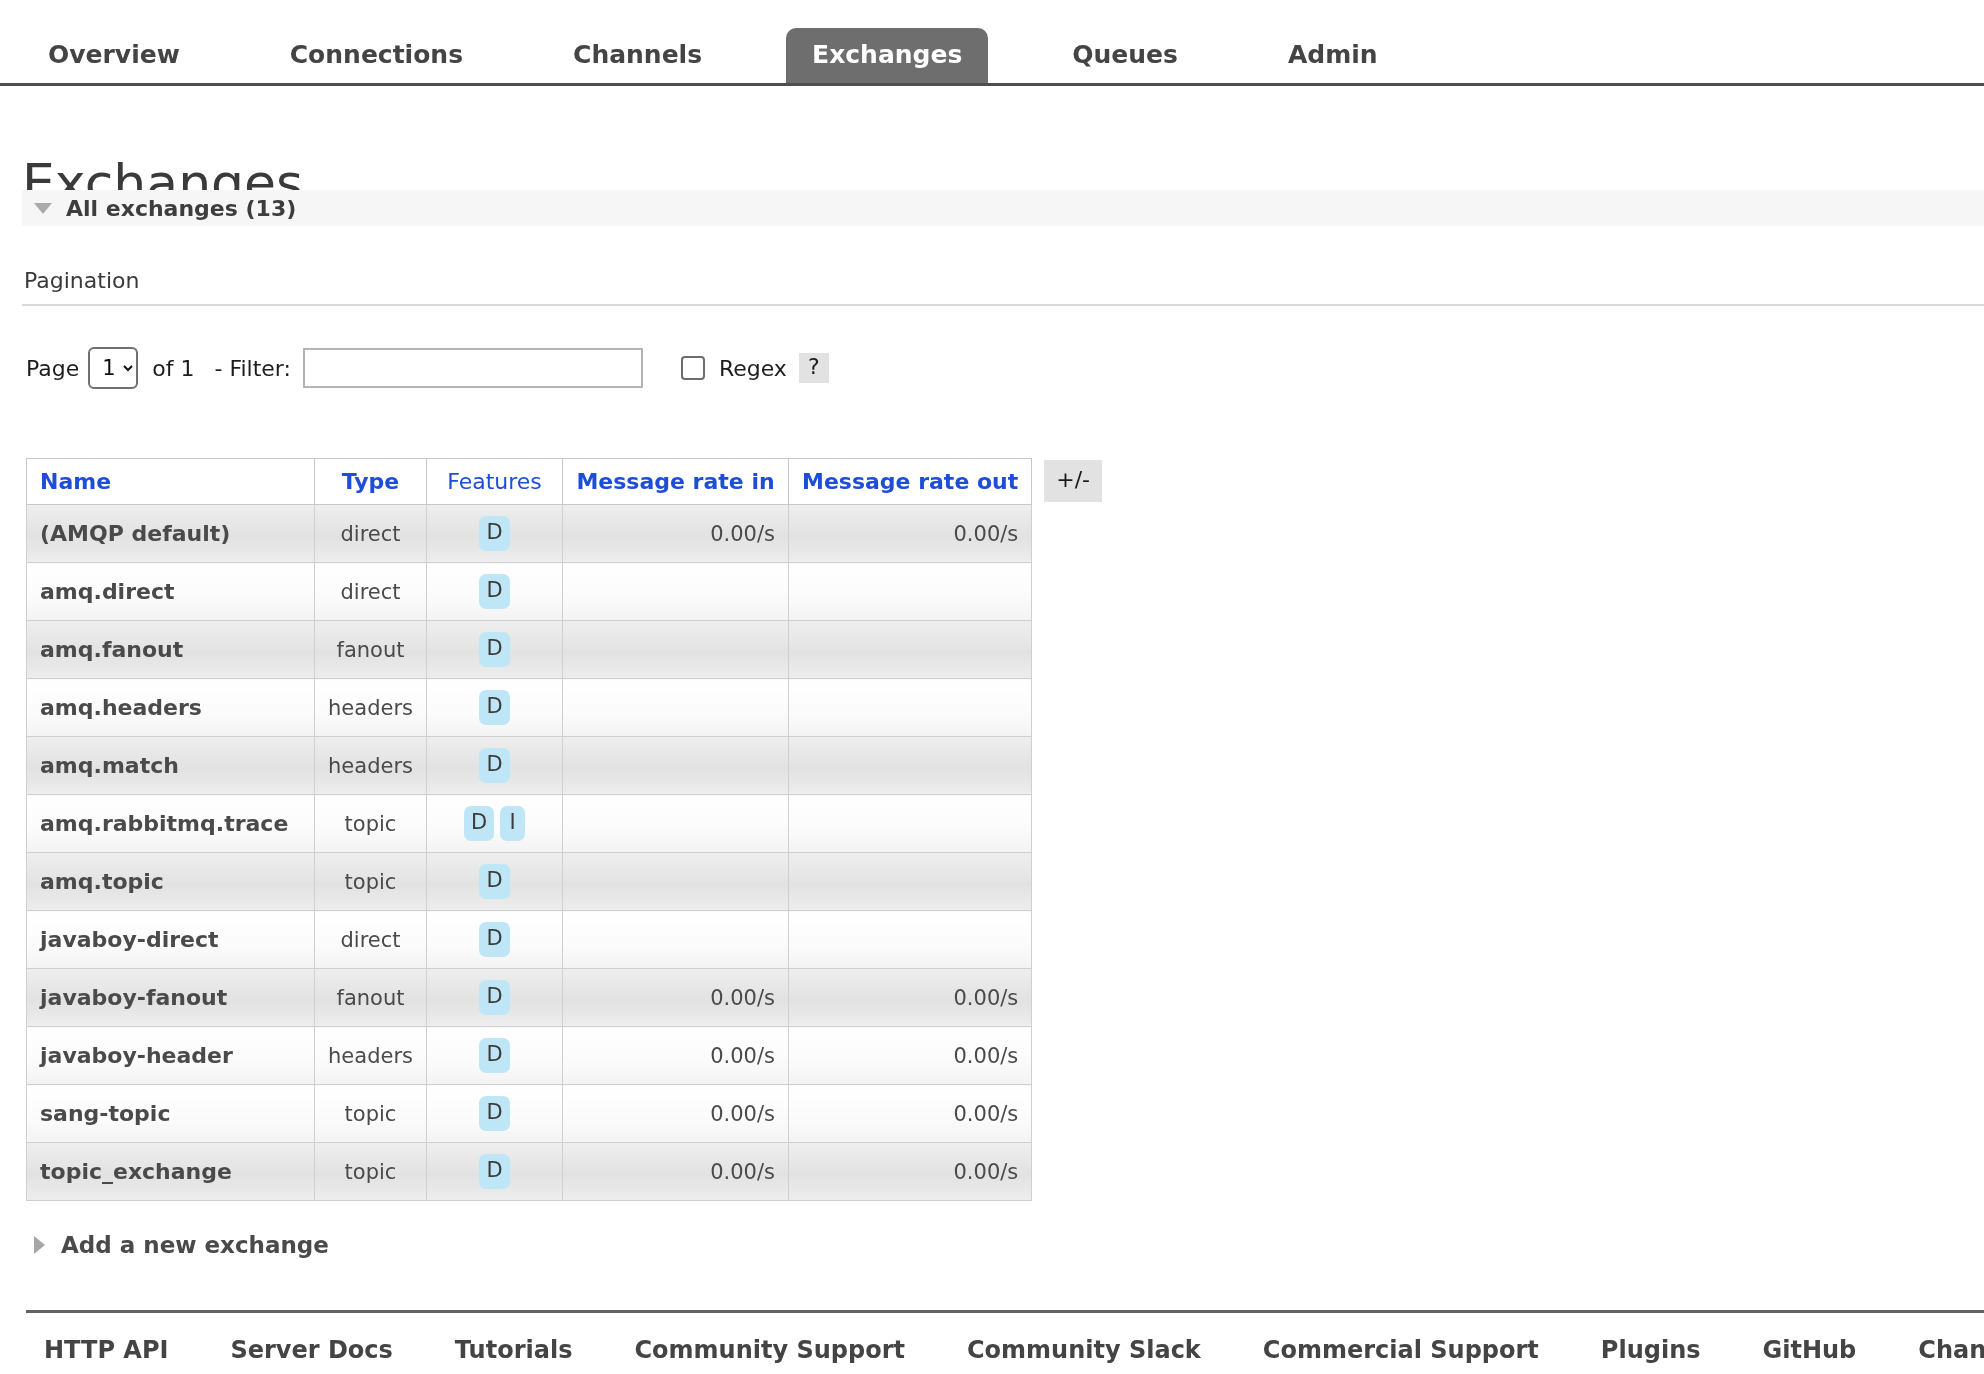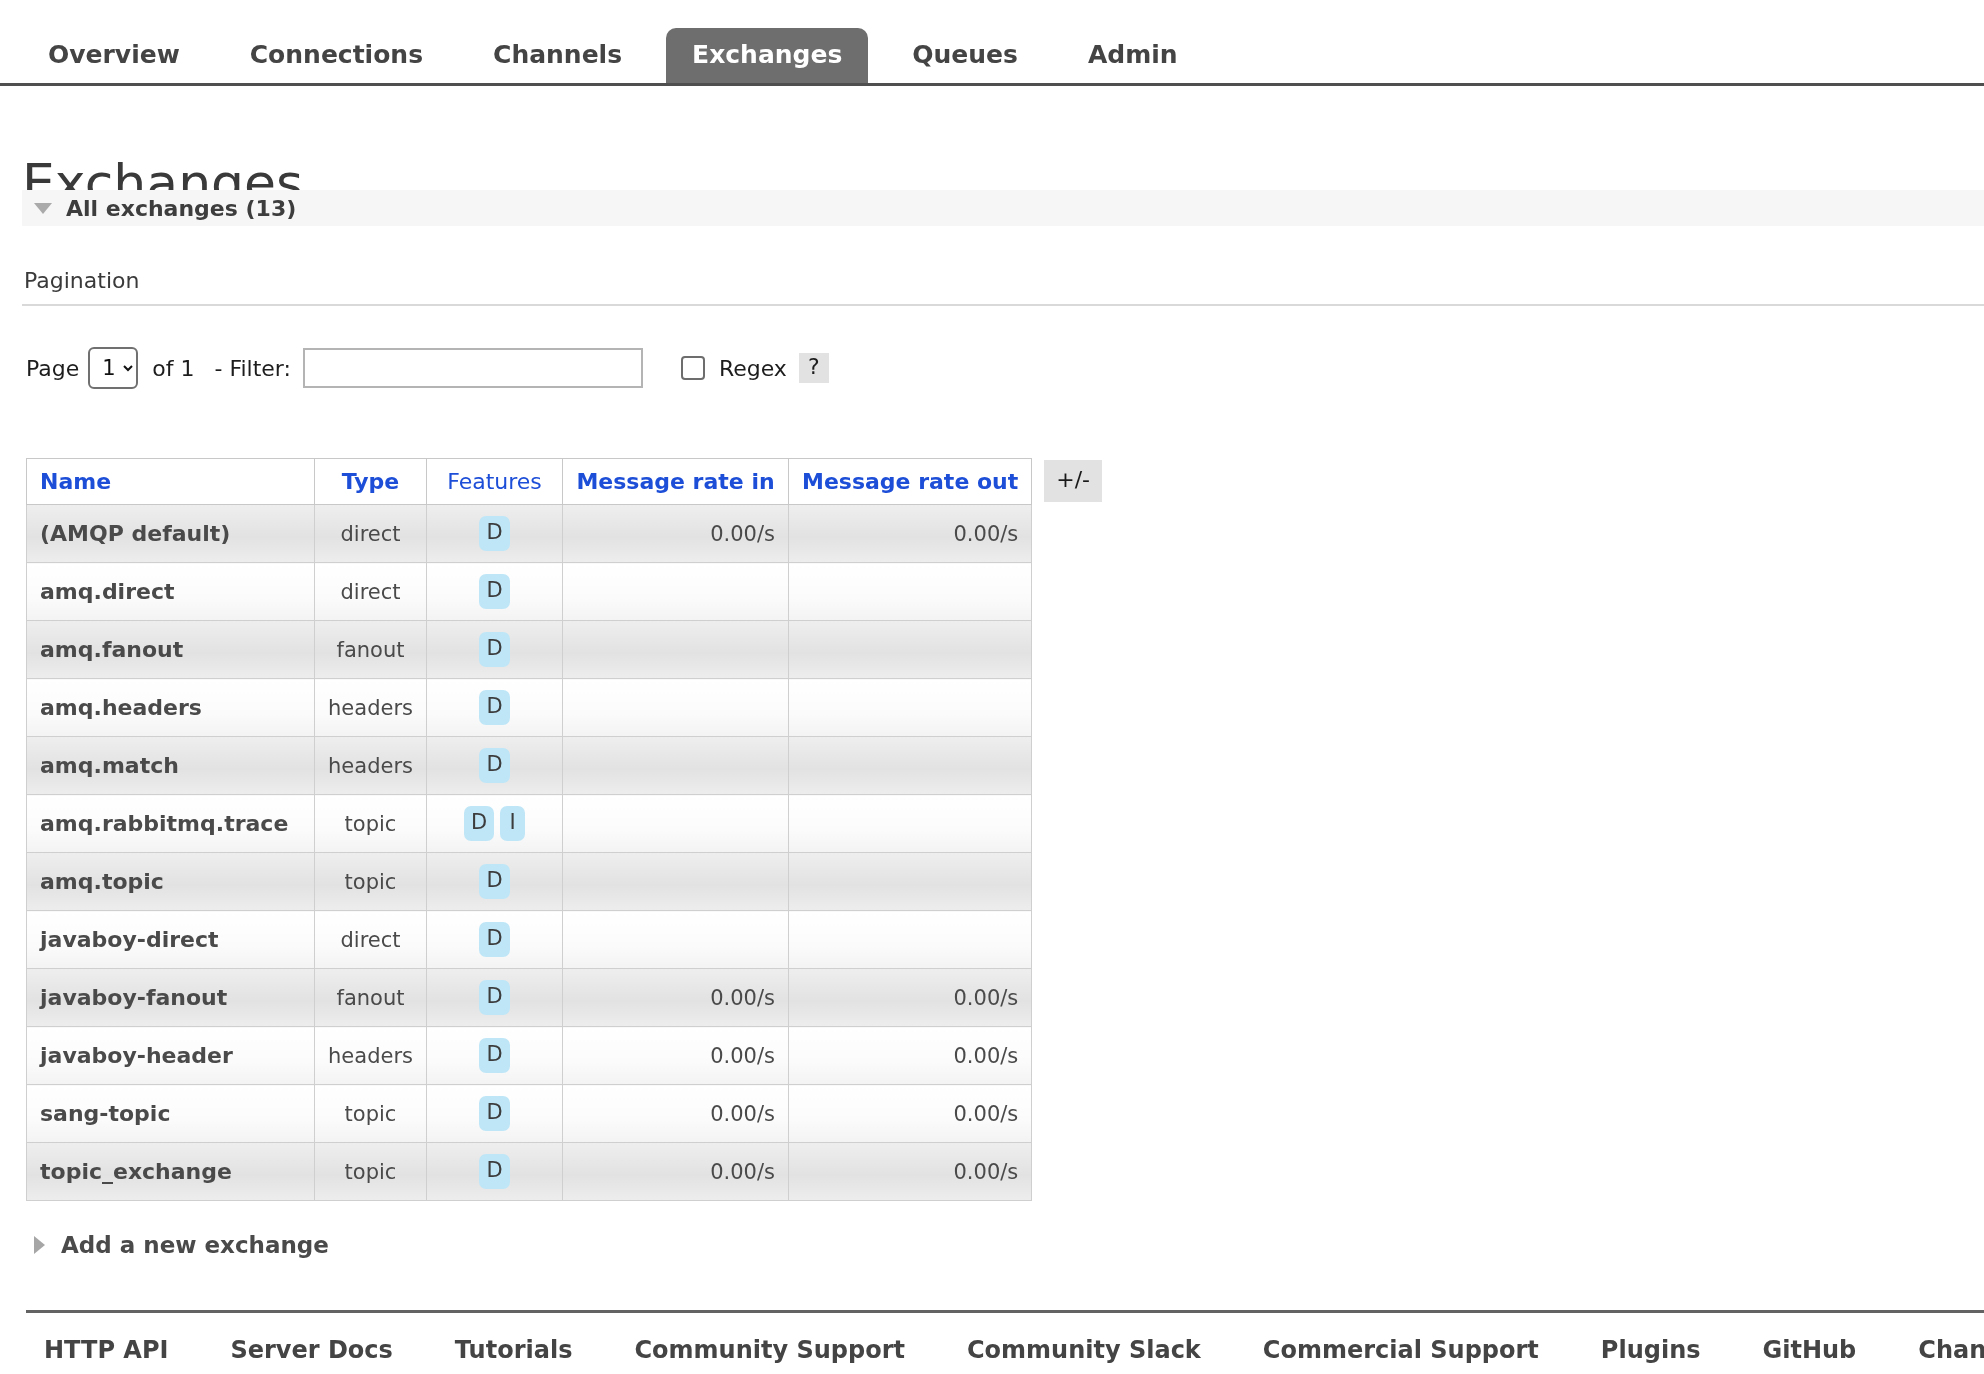--- a/index.html
+++ b/index.html
@@ -29,20 +29,21 @@
     box-sizing: border-box;
   }
   .nav-list {
     list-style: none;
     margin: 0;
     padding: 0;
     display: flex;
     align-items: flex-end;
     height: 100%;
     padding-left: 22px;
+    gap: 40px;
   }
   .nav-item {
     font-size: 25px;
     font-weight: bold;
     color: #444444;
     padding: 14px 26px 16px 26px;
     margin-right: 18px;
     cursor: pointer;
     border-radius: 10px 10px 0 0;
     line-height: 1;

